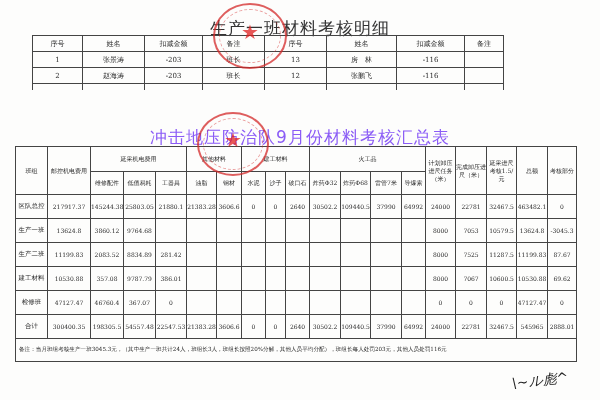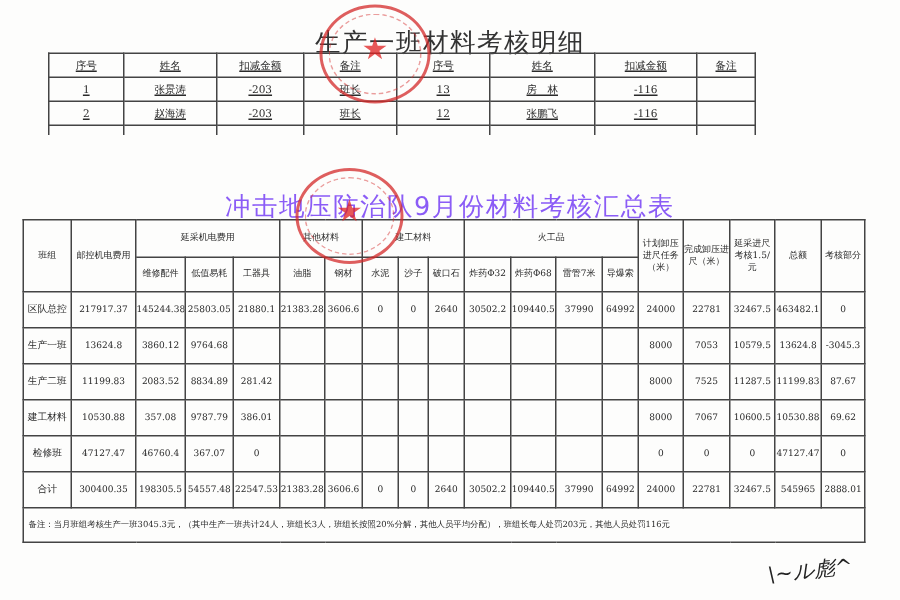--- a/index.html
+++ b/index.html
@@ -18,21 +18,21 @@
     position: absolute; left: 0; top: 126px; width: 600px; text-align: center;
     font-size: 17px; letter-spacing: 1px; color: #8b5cf6;
     font-family: "DejaVu Sans", sans-serif;
   }
   table { border-collapse: collapse; position: absolute; table-layout: fixed; }
   td, th {
     border: 1px solid #444; text-align: center; padding: 0;
     font-weight: normal; overflow: hidden; white-space: nowrap;
   }
   #t1 { left: 32px; top: 35px; width: 471px; font-size: 7px; }
-  #t1 td, #t1 th { height: 15px; text-decoration: underline; }
+  #t1 td, #t1 th { height: 15px; }
   #t1 .bottom td { height: 6px; border-bottom: none; }
 
   #t2 { left: 15px; top: 146px; width: 522px; font-size: 6px; }
   #t2 th { font-size: 6px; line-height: 8px; }
   #t2 .h1 th { height: 24px; }
   #t2 .h2 th { height: 22px; }
   #t2 .r td { height: 23px; }
   #t2 .rowlabel { font-size: 6.5px; }
   #t2 .note td {
     height: 22px; text-align: left; padding-left: 3px; font-size: 5.6px;

